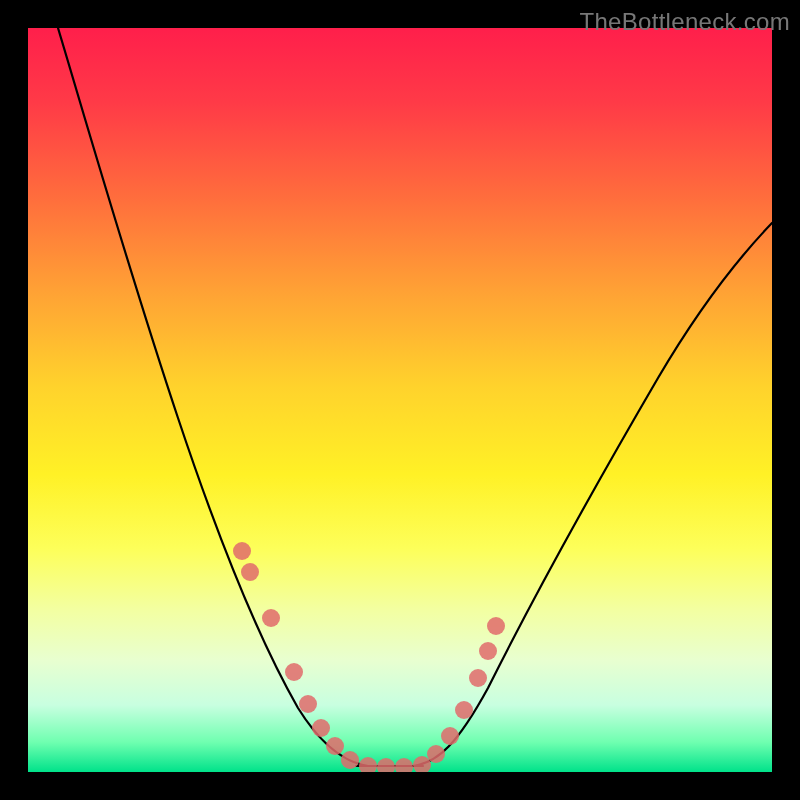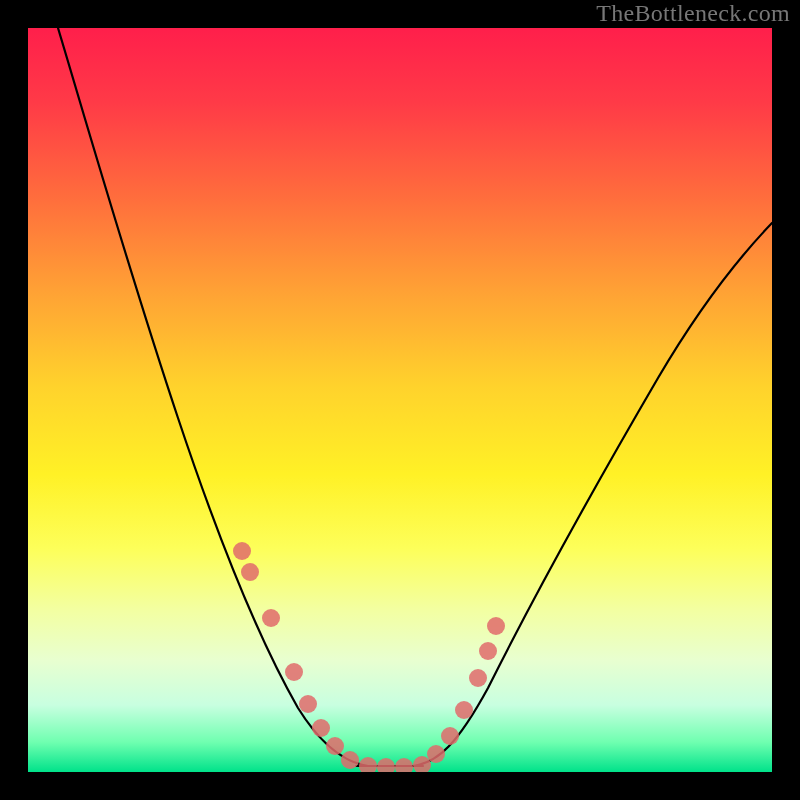--- a/index.html
+++ b/index.html
@@ -26,28 +26,27 @@
       #fff126 60%,
       #fdff5a 70%,
       #f3ffa0 78%,
       #e8ffd0 85%,
       #c8ffe0 91%,
       #6fffb0 96%,
       #00e28a 100%);
   }
   .watermark {
     position: absolute;
-    top: 0;
+    top: 8px;
     right: 10px;
     color: #777;
     font-size: 24px;
     font-weight: 500;
     letter-spacing: 0.3px;
     z-index: 20;
-    font-family: Liberation Serif, serif;
   }
   svg.plot {
     position: absolute;
     left: 0;
     top: 0;
     width: 744px;
     height: 744px;
     z-index: 5;
   }
   .curve {

